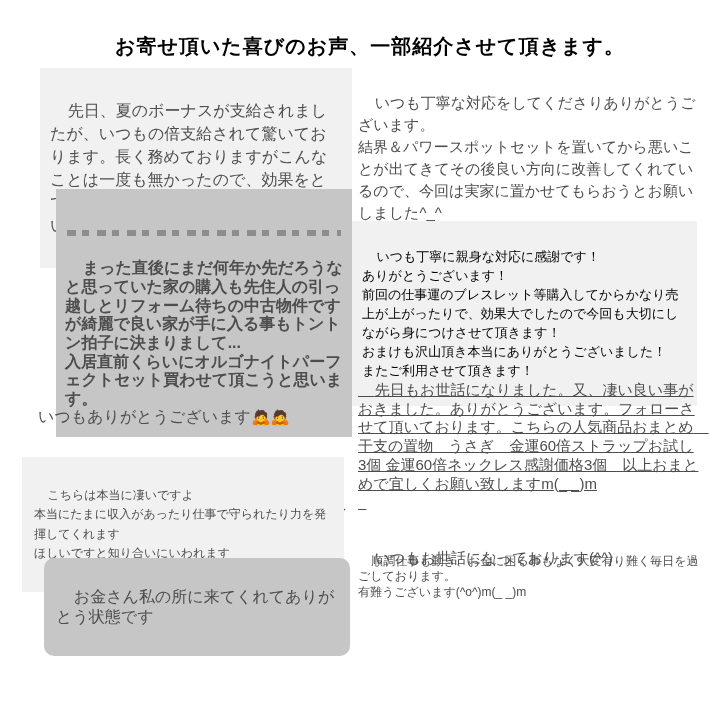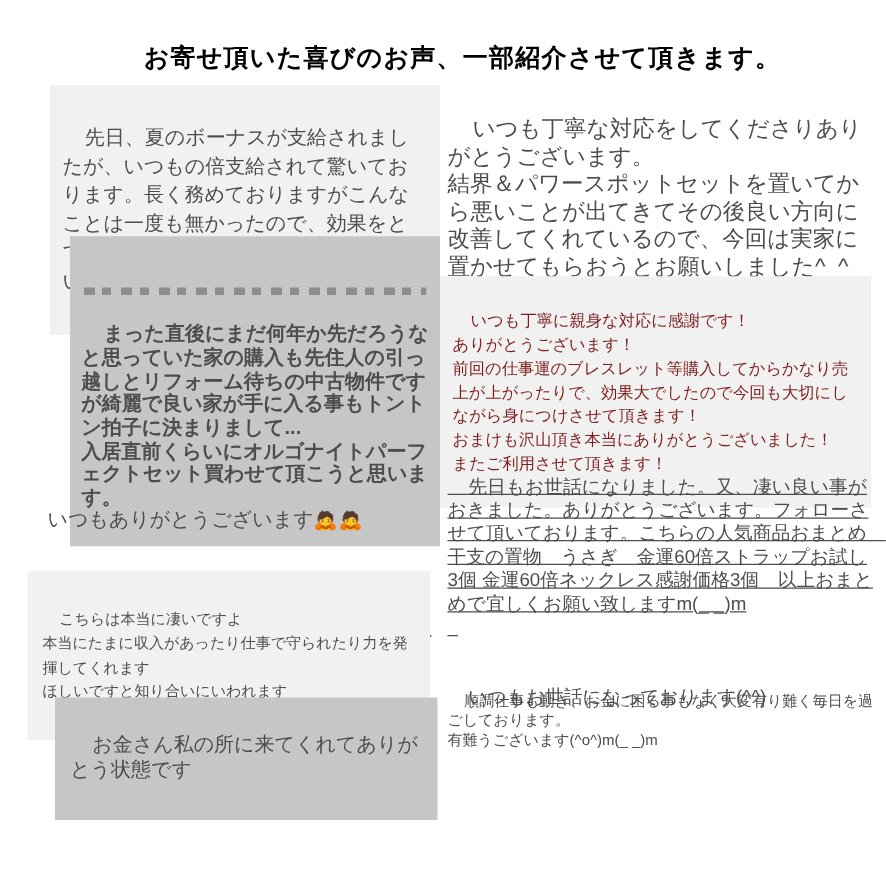--- a/index.html
+++ b/index.html
@@ -39,25 +39,25 @@
       #6e6e6e 15px 22px, rgba(0,0,0,0) 22px 30px);
     opacity:.65;
   }
 
   
   #l1{left:40px; top:68px;  width:312px; padding:8px 10px; font-size:16px; line-height:23px;}
   #l2{left:56px; top:189px; width:296px; padding:4px 9px 10px 9px; font-size:16px; line-height:18.7px;font-weight:bold;}
   #l3{left:38px; top:362px; width:322px; font-size:16px; line-height:22px;}
   #l3 .greeting{display:block; margin-bottom:10px;}
   #l4{left:22px; top:457px; width:322px; padding:9px 12px; font-size:12px; line-height:19.5px;}
-  #l5{left:44px; top:558px; width:306px; padding:9px 12px; font-size:16px; line-height:20px;}
+  #l5{left:44px; top:558px; width:306px; padding:9px 12px; font-size:16px; line-height:20px;border-radius:10px;}
 
   
-  #r1{left:358px; top:70px;  width:342px; font-size:18px; line-height:22px;}
-  #r2{left:352px; top:221px; width:345px; padding:7px 10px; font-size:13px; line-height:19px; color:#7f1d1d;}
+  #r1{left:358px; top:70px;  width:342px; font-size:15px; line-height:22px;}
+  #r2{left:352px; top:221px; width:345px; padding:7px 10px; font-size:13px; line-height:19px; color:#000000;}
   #r3{left:358px; top:362px; width:342px; font-size:15px; line-height:18.8px;text-decoration:underline;}
   #r4{left:358px; top:528px; width:342px; font-size:15px; line-height:20px;}
   #r5{left:358px; top:538px; width:342px; font-size:12px; line-height:15.5px;}
 </style>
 </head>
 <body>
 
 <div id="screen">
 
   <div class="page-title">お寄せ頂いた喜びのお声、一部紹介させて頂きます。</div>

